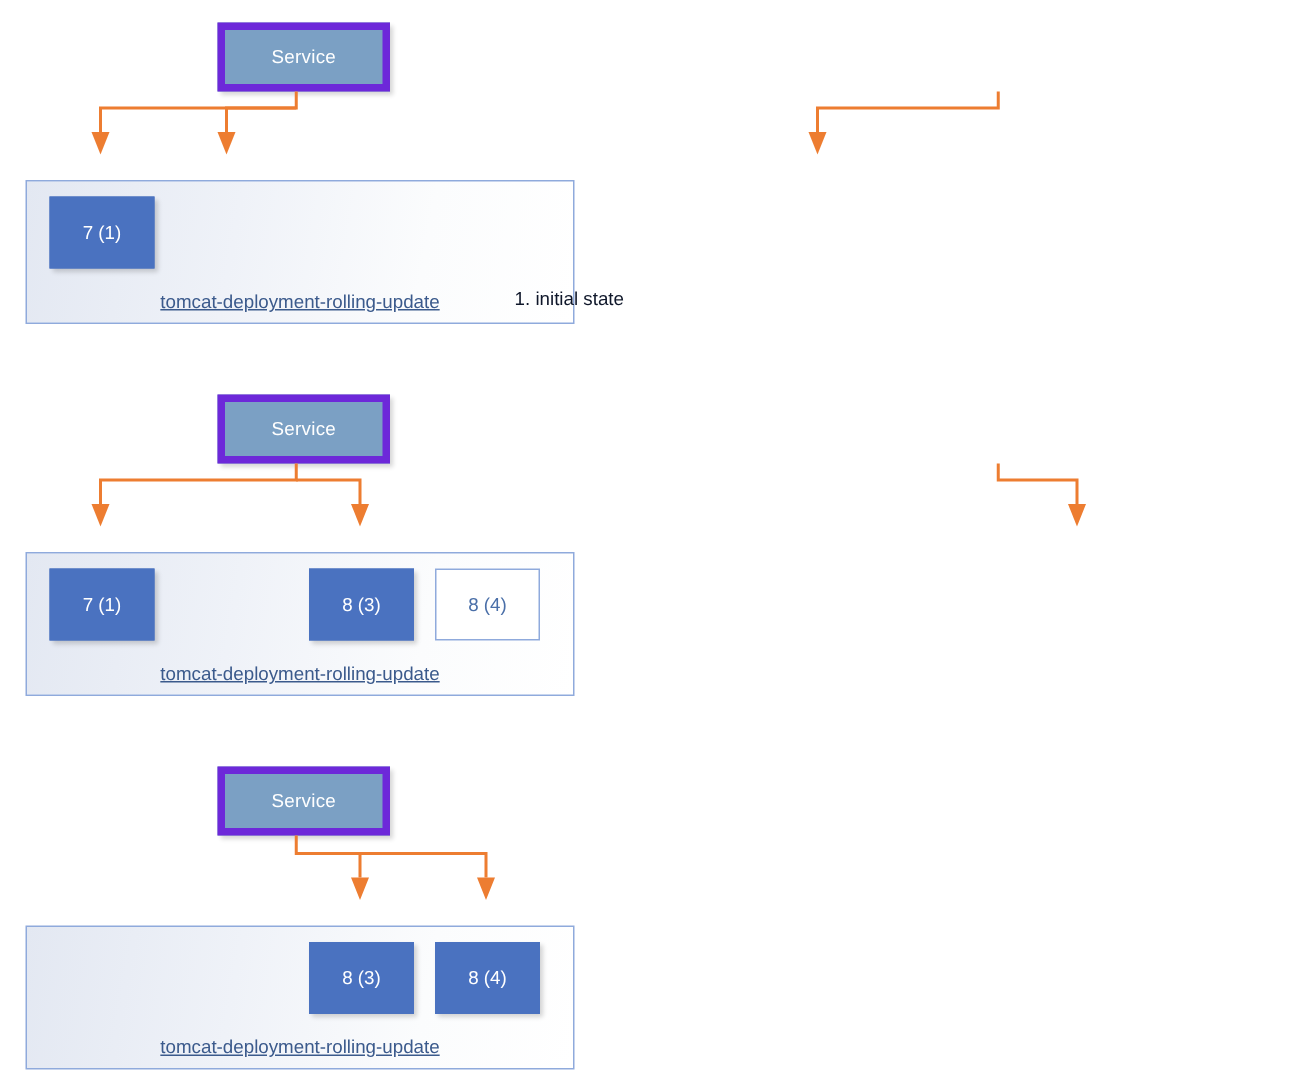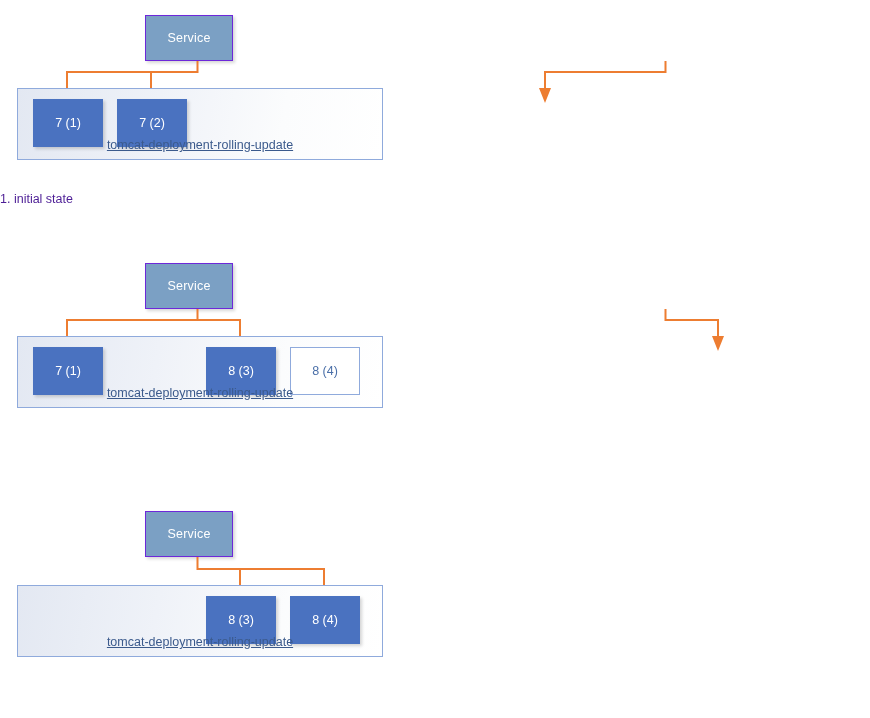--- a/index.html
+++ b/index.html
@@ -13,45 +13,46 @@
     position: relative;
     font-family: "Liberation Sans", sans-serif;
     overflow: hidden;
   }
 
   .panel { position: absolute; }
 
   
   .service-box {
     position: absolute;
-    width: 88px;
+    width: 115px;
     height: 46px;
     background: #7BA0C4;
-    border: 1px solid #6d28d9;
+    border: 5px solid #6d28d9;
     box-shadow: 2px 2px 3px rgba(0,0,0,0.16);
     display: flex;
     align-items: center;
     justify-content: center;
     box-sizing: border-box;
     text-align: center;
   }
   .service-label {
     color: #ffffff;
     font-size: 12.5px;
     letter-spacing: .2px;
   }
 
   
   .deploy-box {
     position: absolute;
     width: 366px;
-    height: 72px;
+    height: 96px;
     border: 1px solid #8FAADC;
     background: linear-gradient(100deg, #E3E8F2 0%, #EFF2F8 38%, #FBFCFD 72%, #FFFFFF 100%);
     box-sizing: border-box;
+    margin-top: 32px;
   }
   .deploy-label {
     position: absolute;
     left: 0;
     right: 0;
     bottom: 7px;
     text-align: center;
     color: #3B5A8C;
     font-size: 12.5px;
     text-decoration: underline;
@@ -77,24 +78,25 @@
   }
   .pod.pending {
     background: #ffffff;
     border: 1px solid #8FAADC;
     color: #4A6FA8;
   }
 
   
   .caption {
     position: absolute;
-    text-align: left;
-    color: #4c1d95;
+    text-align: right;
+    color: #0f172a;
     font-size: 12.5px;
     white-space: nowrap;
+    margin-left: 16px;
   }
 
   
   .connector {
     position: absolute;
     overflow: visible;
     pointer-events: none;
   }
 </style>
 </head>
@@ -106,23 +108,20 @@
   </div>
   <svg class="connector" style="left:0px; top:0px;" width="435" height="230">
     <path d="M 197.5 61 L 197.5 72 L 67 72 L 67 88" stroke="#ED7D31" stroke-width="2" fill="none"></path>
     <path d="M 197.5 72 L 151 72 L 151 88" stroke="#ED7D31" stroke-width="2" fill="none"></path>
     <polygon points="67,103 61,88 73,88" fill="#ED7D31"></polygon>
     <polygon points="151,103 145,88 157,88" fill="#ED7D31"></polygon>
   </svg>
   <div class="deploy-box" style="left:17px; top:88px;">
     <div class="pod active" style="left:15px;">
       <span>7 (1)</span>
-    </div>
-    <div class="pod active" style="left:99px;">
-      <span>7 (2)</span>
     </div>
     <div class="deploy-label">tomcat-deployment-rolling-update</div>
   </div>
   <div class="caption" style="left:0px; top:192px; width:400px;">1. initial state</div>
 </div>
 
 <div class="panel" style="left:435px; top:0px; width:435px; height:230px;">
 
   <svg class="connector" style="left:-435px; top:0px;" width="870" height="230">
     <path d="M 665.5 61 L 665.5 72 L 545 72 L 545 88" stroke="#ED7D31" stroke-width="2" fill="none"></path>

